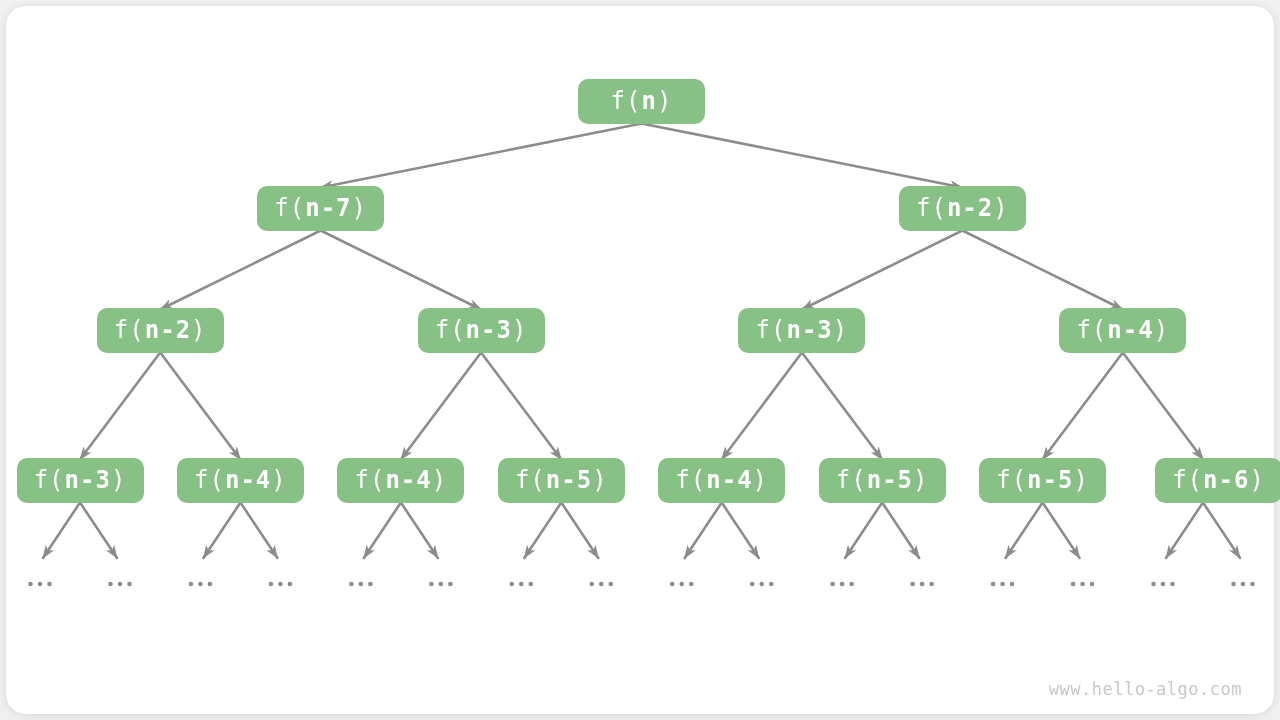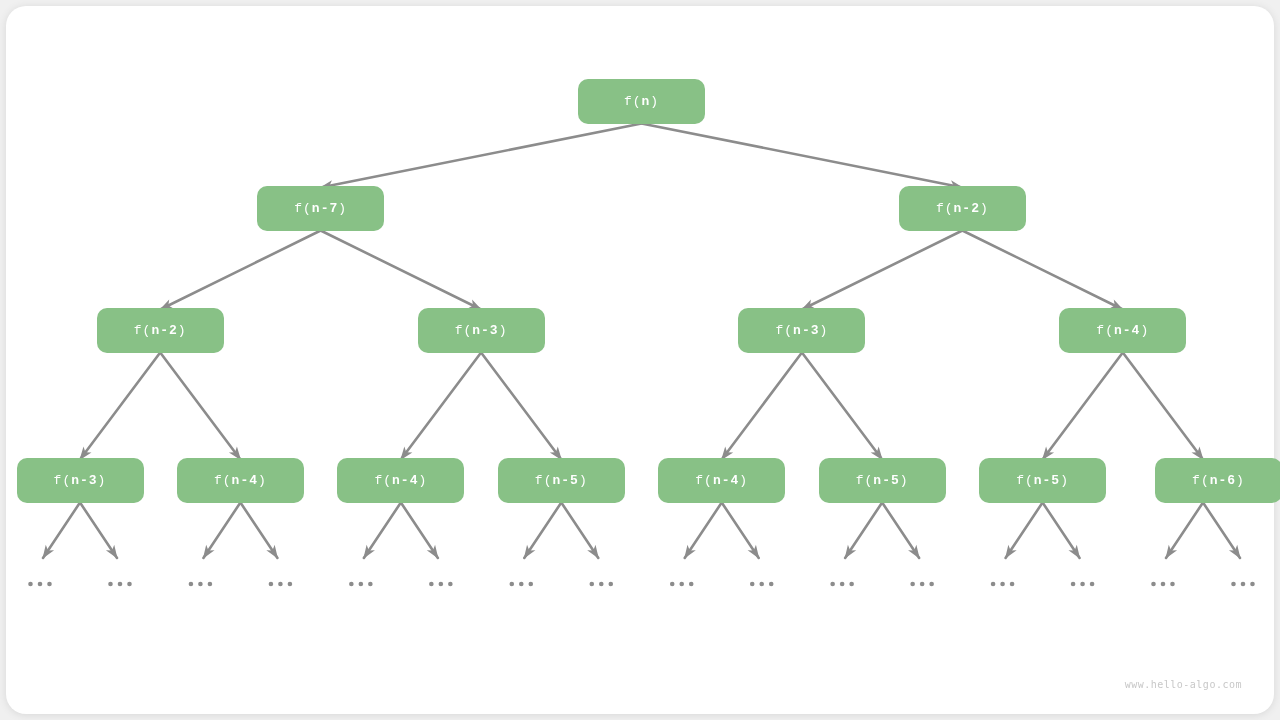--- a/index.html
+++ b/index.html
@@ -41,36 +41,35 @@
     width: 1280px;
     height: 720px;
   }
   .tree-node {
     position: absolute;
     width: 127px;
     height: 45px;
     background: var(--node-fill, #88C186);
     border-radius: 10px;
     color: var(--node-text, #ffffff);
-    font-size: 13px;
+    font-size: 24px;
     line-height: 45px;
     text-align: center;
     letter-spacing: 1px;
     white-space: nowrap;
     user-select: none;
-    font-family: Liberation Mono, monospace;
   }
   .tree-node .arg {
     font-weight: bold;
   }
   .watermark {
     position: absolute;
     right: 38px;
     top: 679px;
-    font-size: 10px;
+    font-size: 17px;
     letter-spacing: 0.5px;
     color: var(--watermark-color, #C8C8C8);
   }
 </style>
 </head>
 <body style="background: rgb(240, 240, 240);">
 
 <div class="stage">
   <div class="card"></div>
 

